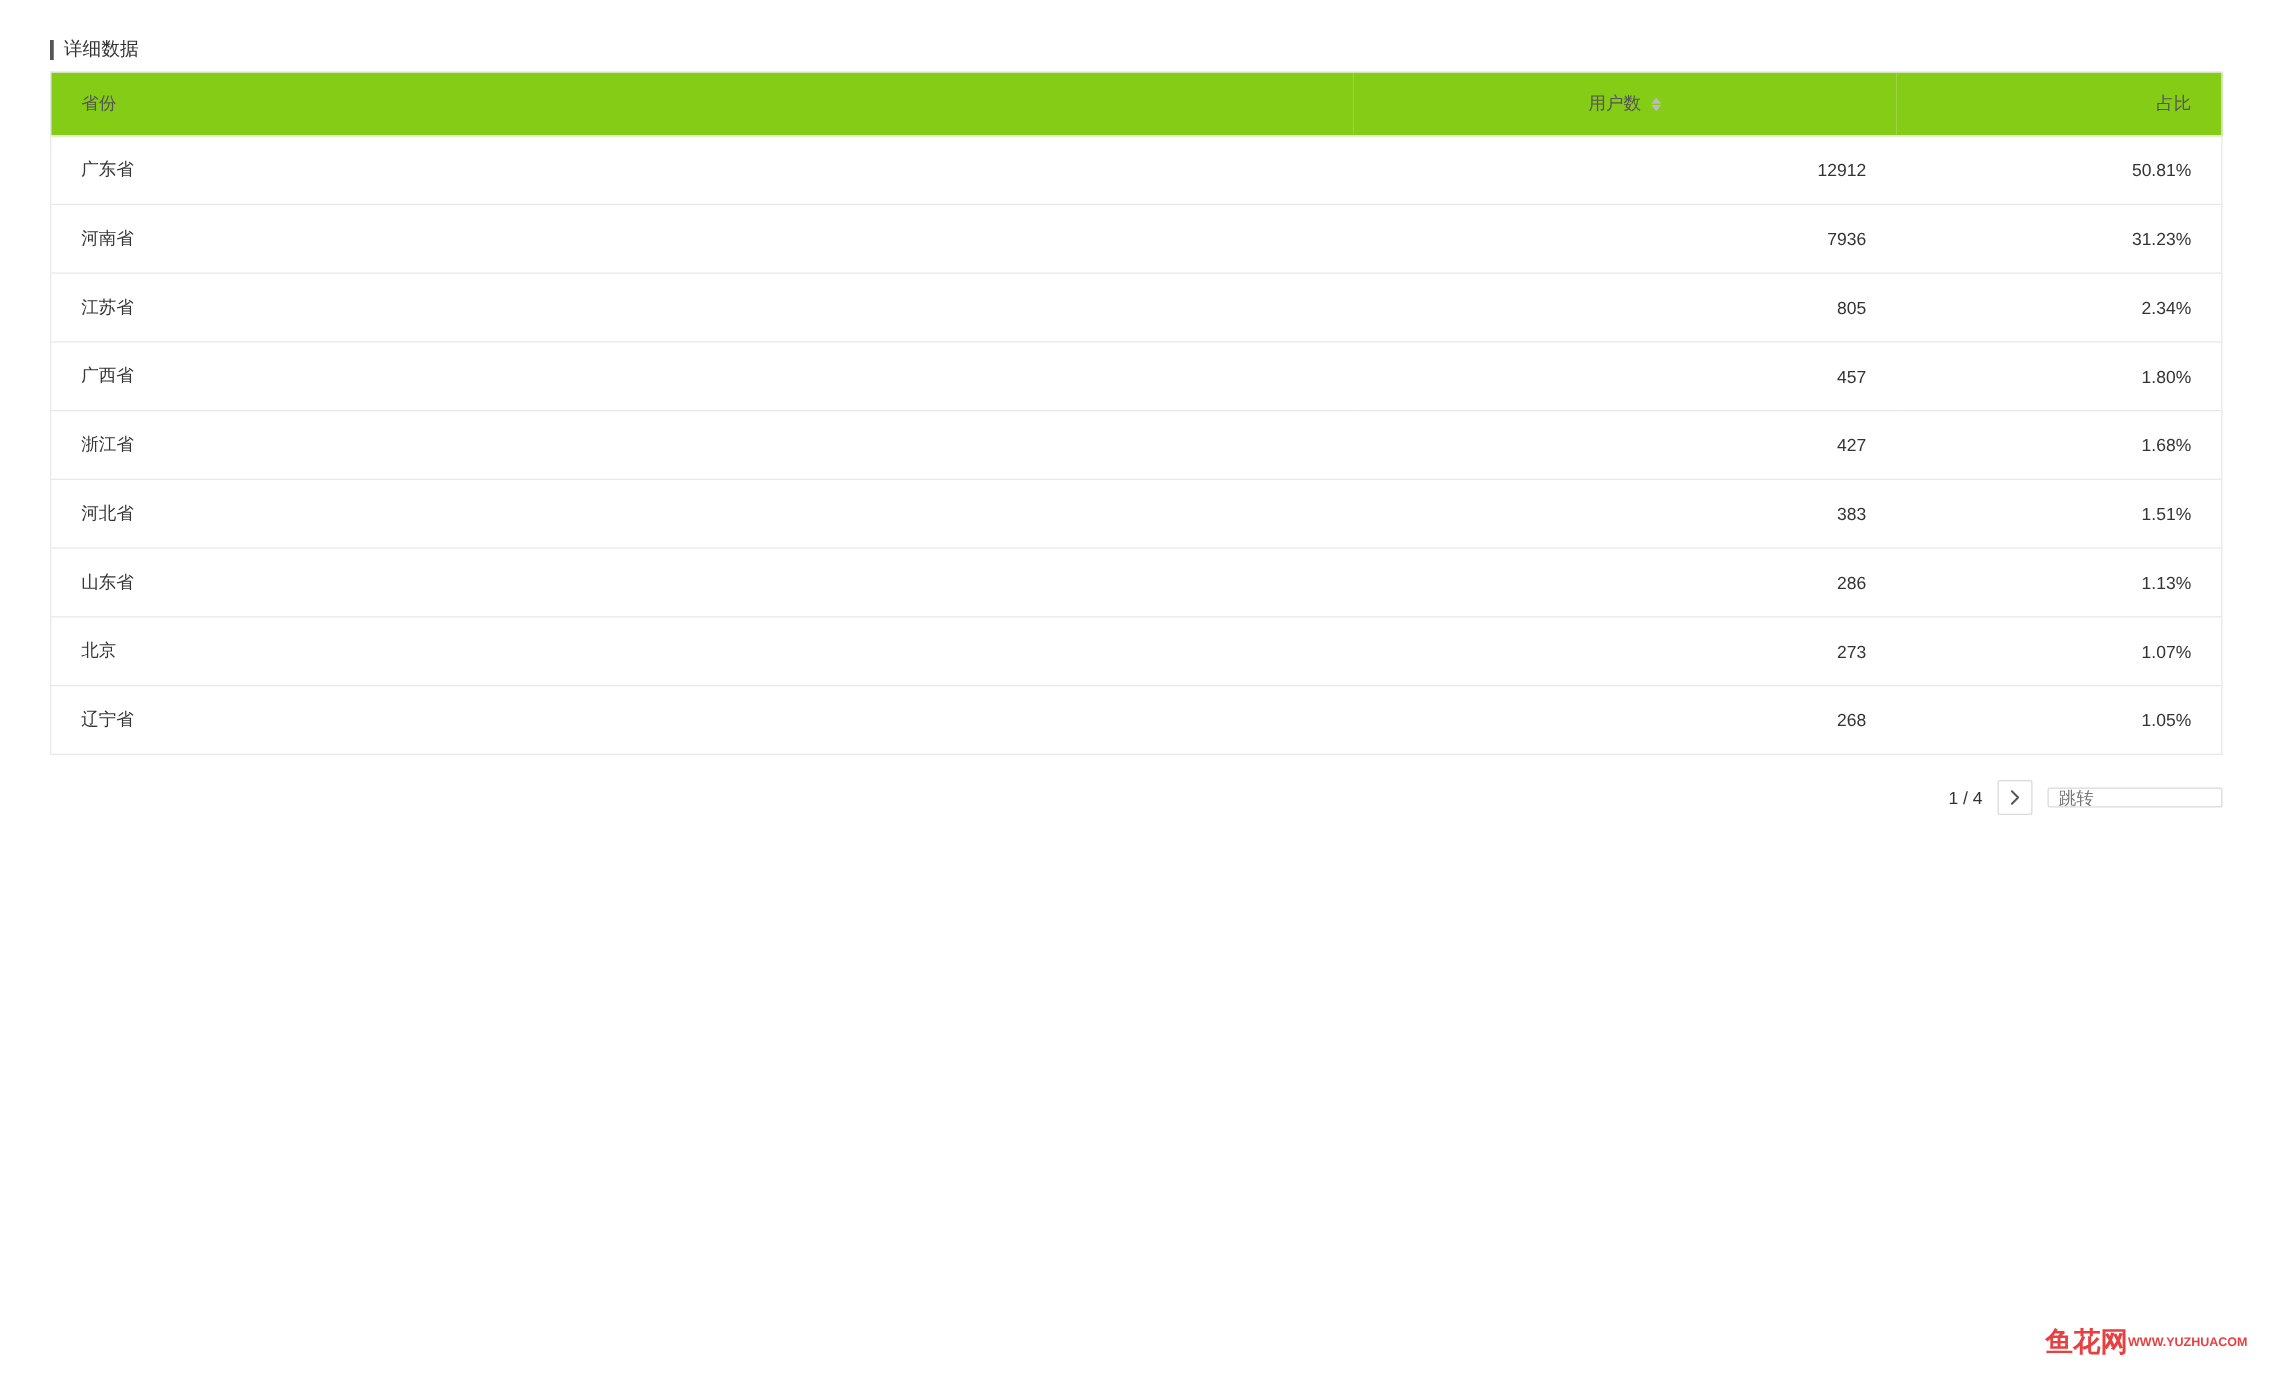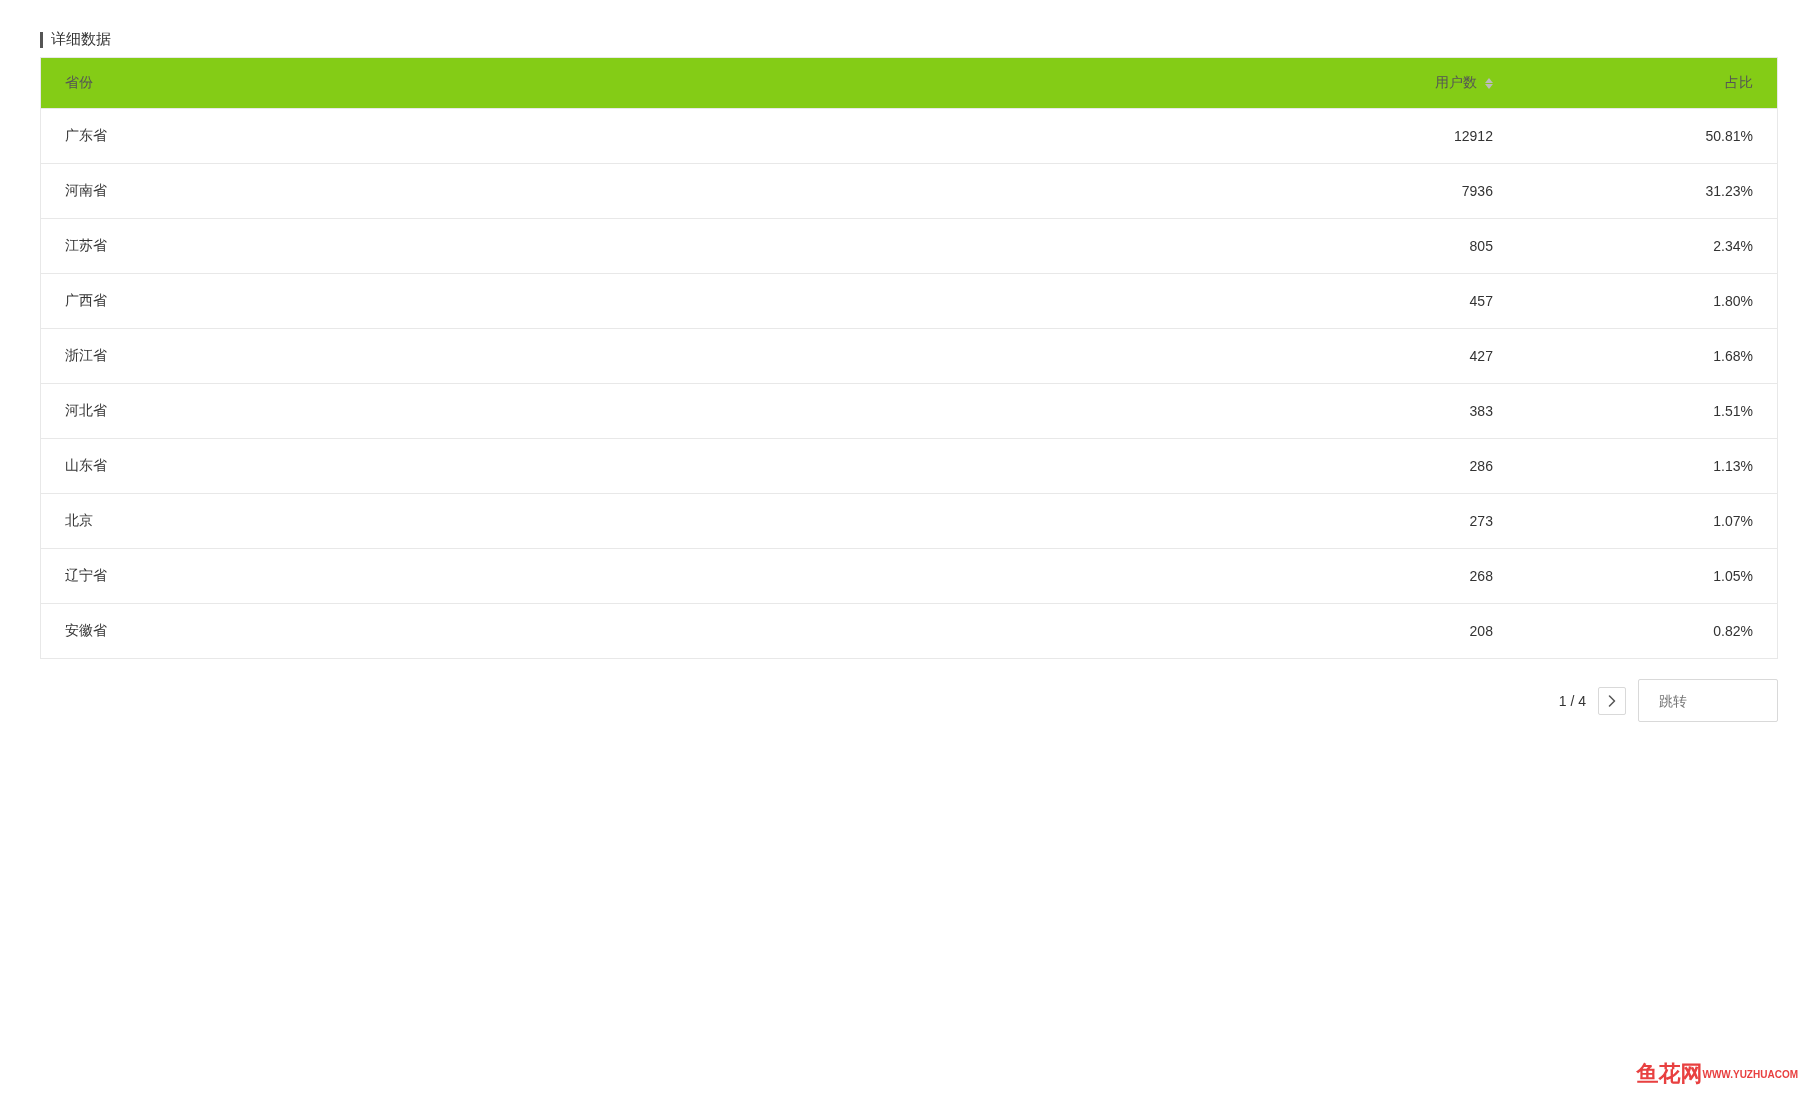--- a/index.html
+++ b/index.html
@@ -51,21 +51,21 @@
       color: #555;
       font-size: 14px;
       border-bottom: 1px solid #e8e8e8;
     }
 
     .data-table th.align-right {
       text-align: right;
     }
 
     .data-table th.col-users {
-      text-align: right;
+      text-align: center;
     }
 
     .col-province { width: 60%; }
     .col-users { width: 25%; text-align: right; }
     .col-ratio { width: 15%; text-align: right; }
 
     .sort-icon {
       display: inline-flex;
       flex-direction: column;
       margin-left: 4px;
@@ -129,24 +129,24 @@
       border-radius: 2px;
       display: flex;
       align-items: center;
       justify-content: center;
       cursor: pointer;
       color: #555;
     }
 
     .pagination-input {
       width: 140px;
-      height: 43px;
+      height: 16px;
       border: 1px solid #d9d9d9;
       border-radius: 2px;
-      padding: 0 20px;
+      padding: 0 8px;
       font-size: 14px;
       color: #333;
     }
 
     .watermark {
       position: fixed;
       bottom: 20px;
       right: 20px;
       display: flex;
       align-items: center;
@@ -237,25 +237,20 @@
         <tr>
           <td>北京</td>
           <td class="align-right">273</td>
           <td class="align-right">1.07%</td>
         </tr>
         <tr>
           <td>辽宁省</td>
           <td class="align-right">268</td>
           <td class="align-right">1.05%</td>
         </tr>
-        <tr>
-          <td>安徽省</td>
-          <td class="align-right">208</td>
-          <td class="align-right">0.82%</td>
-        </tr>
       </tbody>
   </table>
 
   <div class="pagination-area">
     <span class="pagination-info">1 / 4</span>
     <button class="pagination-next-btn">
       <svg width="8" height="12" viewBox="0 0 8 12" fill="none" xmlns="http://www.w3.org/2000/svg">
         <path d="M1.5 1L6.5 6L1.5 11" stroke="#555" stroke-width="1.5" stroke-linecap="round" stroke-linejoin="round"></path>
       </svg>
     </button>

